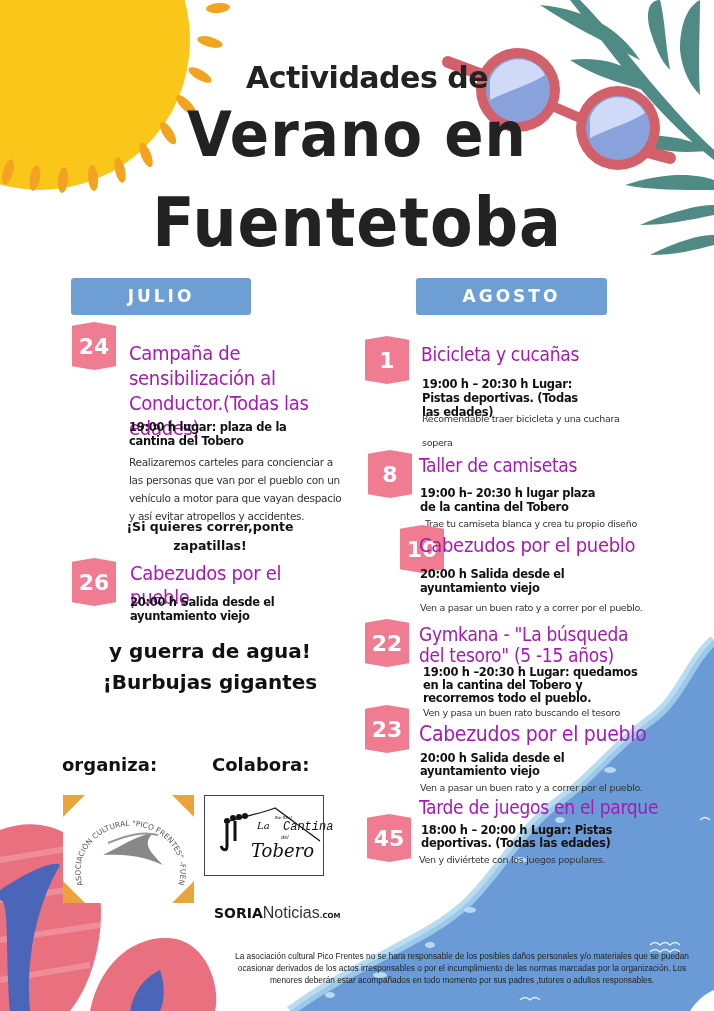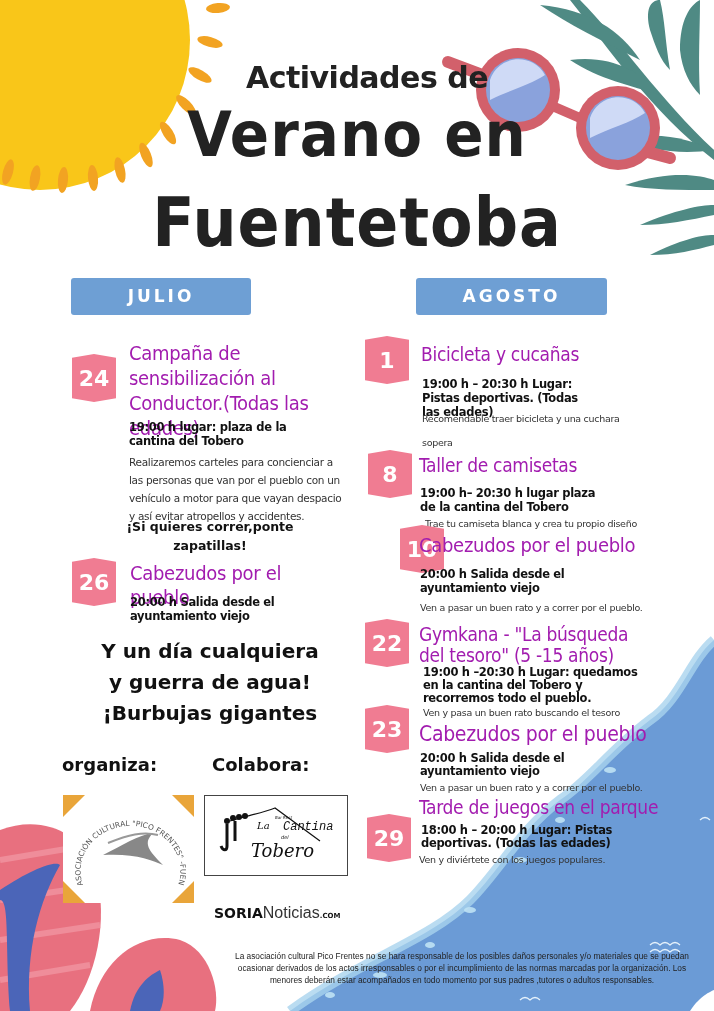--- a/index.html
+++ b/index.html
@@ -120,35 +120,34 @@
 </svg>
 
 <div class="title-small">Actividades de</div>
 <div class="title-big l1">Verano en</div>
 <div class="title-big l2">Fuentetoba</div>
 
 <div class="month julio">JULIO</div>
 <div class="month agosto">AGOSTO</div>
 
 <div>
-  <div class="badge" style="left:72px;top:354px;">24</div>
+  <div class="badge" style="left:72px;top:322px;">24</div>
   <div class="ev-title" style="left:129px;top:341px;width:215px;font-size:20px;line-height:25px;">Campaña de sensibilización al Conductor.(Todas las edades)</div>
   <div class="ev-time" style="left:129px;top:420px;width:200px;">19:00 h lugar: plaza de la cantina del Tobero</div>
   <div class="ev-desc" style="left:129px;top:453px;width:215px;line-height:18px;">Realizaremos carteles  para concienciar a las personas que van por el pueblo con un vehículo a motor para que vayan despacio y así evitar atropellos y accidentes.</div>
   <div class="center-bold" style="left:110px;top:517px;width:200px;font-size:12.5px;line-height:19px;">¡Si quieres correr,ponte zapatillas!</div>
 </div>
 
 <div>
   <div class="badge" style="left:72px;top:558px;">26</div>
   <div class="ev-title" style="left:130px;top:561px;width:215px;font-size:20px;">Cabezudos por el pueblo</div>
   <div class="ev-time" style="left:130px;top:595px;width:200px;">20:00 h Salida desde el ayuntamiento viejo</div>
 </div>
 
 <div class="center-bold" style="left:60px;top:636px;width:300px;font-size:20px;line-height:31px;">
-  <div>Y un día  cualquiera</div>
   <div>y guerra de agua!</div>
   <div>¡Burbujas gigantes</div>
 </div>
 
 <div>
   <div class="badge" style="left:365px;top:336px;">1</div>
   <div class="ev-title" style="left:421px;top:342px;width:240px;">Bicicleta y cucañas</div>
   <div class="ev-time" style="left:422px;top:377px;width:175px;">19:00 h – 20:30  h Lugar: Pistas deportivas. (Todas las edades)</div>
   <div class="ev-desc" style="left:422px;top:407px;width:220px;line-height:24px;font-size:9.5px;">Recomendable traer bicicleta y una cuchara sopera</div>
 </div>
@@ -176,21 +175,21 @@
 
 <div>
   <div class="badge" style="left:365px;top:705px;">23</div>
   <div class="ev-title" style="left:419px;top:722px;width:240px;font-size:21px;">Cabezudos por el pueblo</div>
   <div class="ev-time" style="left:420px;top:752px;width:200px;line-height:13px;">20:00 h Salida desde el ayuntamiento viejo</div>
   <div class="ev-desc tight" style="left:420px;top:781px;width:240px;font-size:9.5px;">Ven a pasar un buen rato y a correr por el pueblo.</div>
 </div>
 
 <div>
   <div class="ev-title" style="left:419px;top:795px;width:250px;">Tarde de juegos en el parque</div>
-  <div class="badge" style="left:367px;top:814px;">29</div>
+  <div class="badge" style="left:367px;top:814px;">45</div>
   <div class="ev-time" style="left:421px;top:824px;width:200px;line-height:13px;">18:00 h – 20:00 h Lugar: Pistas deportivas. (Todas las edades)</div>
   <div class="ev-desc tight" style="left:419px;top:853px;width:240px;font-size:9.5px;">Ven y diviértete con los juegos populares.</div>
 </div>
 
 <div class="label" style="left:62px;top:754px;">organiza:</div>
 <div class="label" style="left:212px;top:754px;">Colabora:</div>
 
 <div class="logo-box" style="left:63px;top:795px;width:131px;height:108px;background:#fff;overflow:hidden;">
   <div style="position:absolute;left:0;top:0;width:0;height:0;border-top:22px solid #e9a53a;border-right:22px solid transparent;"></div>
   <div style="position:absolute;right:0;top:0;width:0;height:0;border-top:22px solid #e9a53a;border-left:22px solid transparent;"></div>
@@ -199,21 +198,21 @@
   <svg style="position:absolute;left:0;top:0" width="131" height="108" viewBox="0 0 131 108">
     <path d="M40 60 C60 50 75 40 90 38 C80 48 85 55 100 70 C90 65 70 58 40 60 Z" fill="#888"></path>
     <path d="M45 48 C65 40 80 36 95 40" stroke="#999" stroke-width="2" fill="none"></path>
     <defs>
         <path id="arc" d="M20 90 A50 45 0 1 1 115 90"></path>
       </defs>
     <text font-size="7.5" fill="#555" font-family="DejaVu Sans, sans-serif"><textPath href="#arc">ASOCIACIÓN CULTURAL "PICO FRENTES" -FUENTETOBA-</textPath></text>
   </svg>
 </div>
 
-<div class="logo-box" style="left:204px;top:795px;width:144px;height:81px;border:1px solid #444;background:#fff;padding-left:44px;">
+<div class="logo-box" style="left:204px;top:795px;width:120px;height:81px;border:1px solid #444;background:#fff;padding-left:44px;">
   <svg style="position:absolute;left:0;top:0" width="132" height="81" viewBox="0 0 132 81">
     <path d="M25 25 C40 20 55 18 70 12 L115 45" stroke="#111" stroke-width="1.2" fill="none"></path>
     <circle cx="22" cy="25" r="3" fill="#111"></circle>
       <circle cx="28" cy="22" r="3" fill="#111"></circle>
       <circle cx="34" cy="21" r="3" fill="#111"></circle>
       <circle cx="40" cy="20" r="3" fill="#111"></circle>
     <path d="M22 28 L22 50 C22 55 18 55 16 50" stroke="#111" stroke-width="3" fill="none"></path>
     <path d="M30 25 L30 45" stroke="#111" stroke-width="3"></path>
   </svg>
   <div style="position:absolute;left:70px;top:19px;font-size:4px;font-style:italic;">Bar Rest</div>

